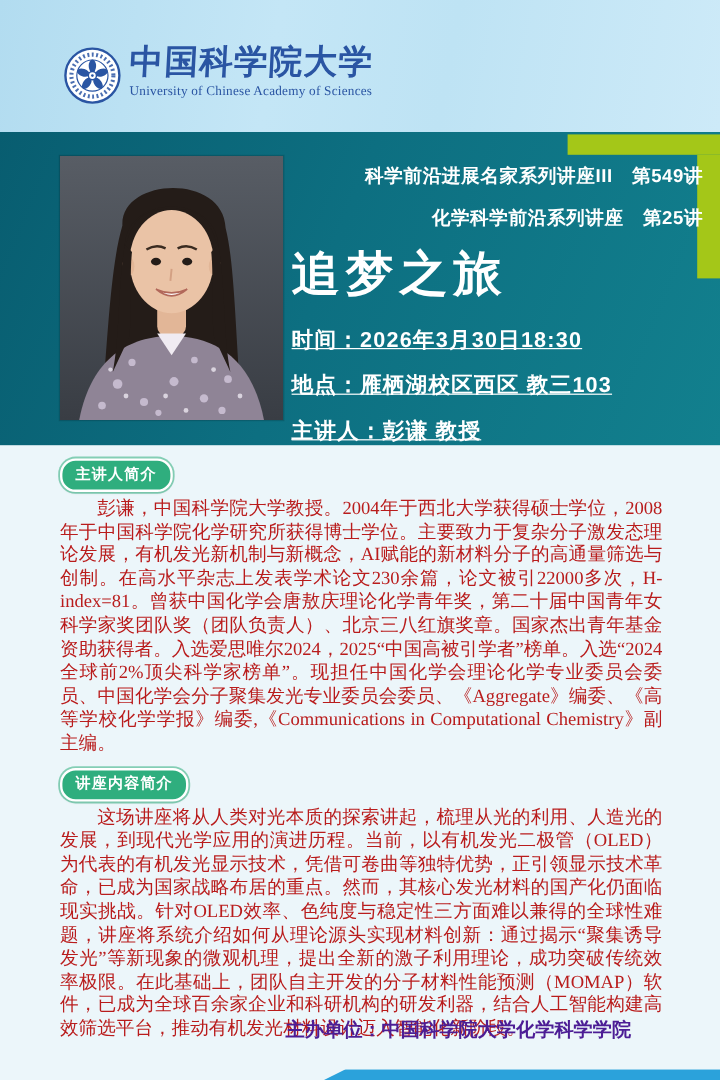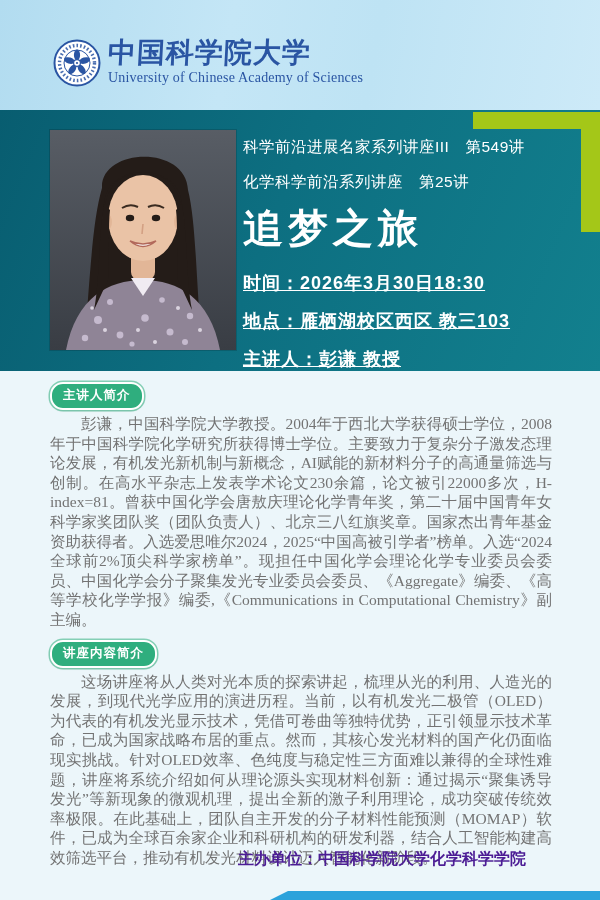--- a/index.html
+++ b/index.html
@@ -16,60 +16,60 @@
   .logo{ position:absolute; left:52px; top:38px; display:flex; align-items:flex-start; }
   .emblem{ width:50px; height:50px; }
   .logo-text{ margin-left:6px; }
   .logo-cn{
     font-family:"Liberation Serif","DejaVu Serif",serif;
     font-weight:bold; font-size:28px; line-height:30px; color:#2a55a3;
     letter-spacing:1px; transform:skewX(-3deg);
   }
   .logo-en{
     font-family:"Liberation Serif","DejaVu Serif",serif;
-    font-size:14px; color:#2a55a3; letter-spacing:.2px; margin-top:2px;
+    font-size:11px; color:#2a55a3; letter-spacing:.2px; margin-top:2px;
   }
   
   .hero{
     position:absolute; left:0; top:110px; width:600px; height:261px;
     background:linear-gradient(112deg,#085d70 0%, #0d6f81 45%, #12808e 100%);
   }
   .green-top{
     position:absolute; top:2px; right:0; width:127px; height:17px;
     background:#a4c718;
   }
   .green-side{
     position:absolute; top:19px; right:0; width:19px; height:103px;
     background:#a4c718;
   }
   .photo{
     position:absolute; left:50px; top:20px; width:186px; height:220px;
     box-shadow:0 0 0 1px rgba(0,0,0,.15);
   }
   .hero-col{ position:absolute; left:243px; top:0; right:14px; color:#fff; }
-  .series{ font-size:15.5px; font-weight:normal; letter-spacing:.5px; white-space:nowrap; }
+  .series{ font-size:15.5px; font-weight:bold; letter-spacing:.5px; white-space:nowrap;text-align:right; }
   .series1{ margin-top:27px; }
   .series2{ margin-top:14px; }
   .lecture-title{ margin-top:8px; font-size:40px; font-weight:bold; letter-spacing:5px; }
   .info{ margin-top:15px; list-style:none;text-decoration:underline; }
   .info li{ font-size:18px; font-weight:bold; letter-spacing:1px; margin-bottom:14px; white-space:nowrap; }
   
   .content{ position:absolute; left:0; top:371px; width:600px; padding:11px 48px 0 50px; }
   .badge{
     display:inline-block; background:#2fae7e; color:#fff;
     font-size:12.5px; font-weight:bold; letter-spacing:1px;
     padding:3px 11px 4px; border-radius:13px;
     border:2px solid #ffffff;
     box-shadow:0 0 0 1.5px rgba(47,174,126,.55), 0 1px 2px rgba(0,0,0,.12);
   }
   .badge2{ margin-top:10px; }
   .para{
     margin-top:4px;
     font-family:"Liberation Serif","DejaVu Serif",serif;
-    font-size:15.5px; line-height:19.6px; color:#737373;
+    font-size:15.5px; line-height:19.6px; color:#b91c1c;
     text-align:justify; text-indent:2em; letter-spacing:0;
   }
   
   .organizer{
     position:absolute; left:238px; top:849px;
     color:#4c1d95; font-weight:bold; font-size:16px; line-height:19.5px;
     white-space:nowrap;
   }
   .organizer .line2{ padding-left:80px;margin-top:28px; }
   .bottom-strip{

